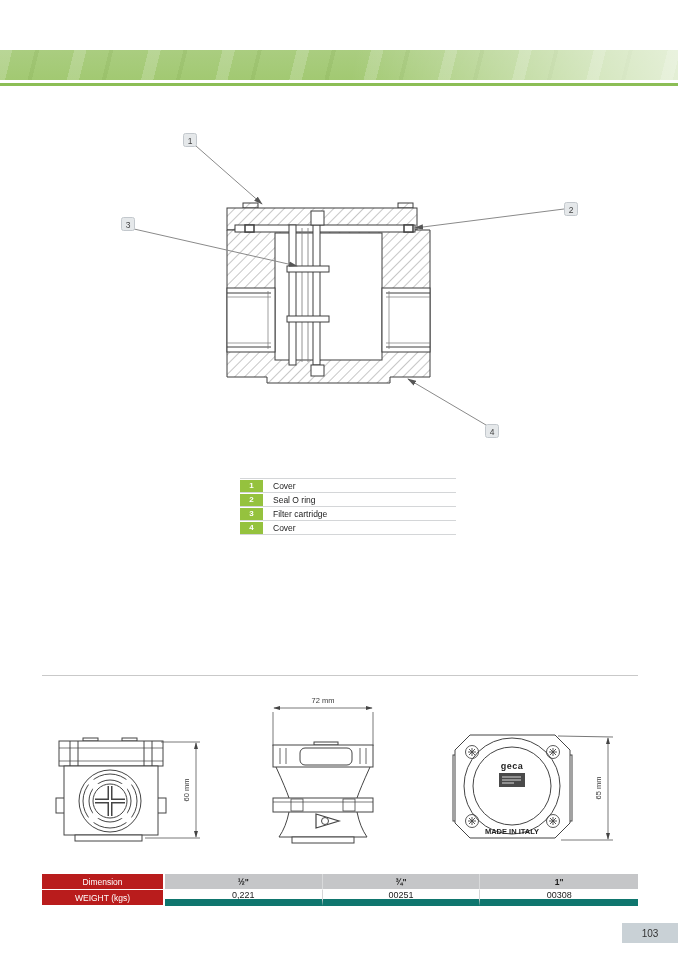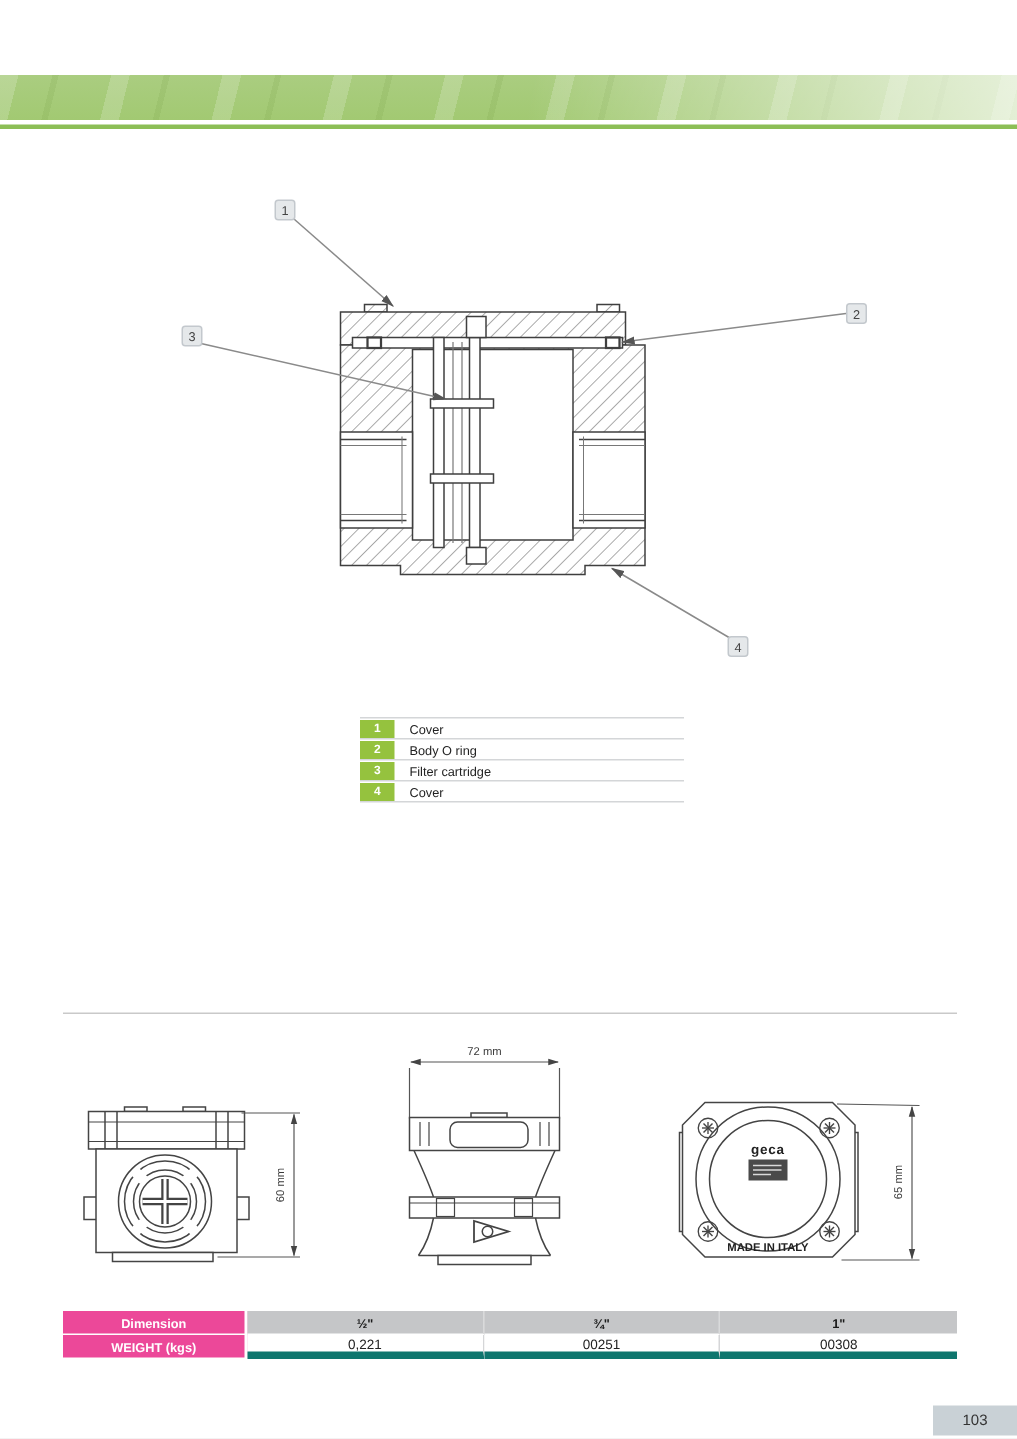--- a/index.html
+++ b/index.html
@@ -43,29 +43,29 @@
   
   .spec{
     position:absolute;left:42px;top:874px;width:596px;
     display:grid;grid-template-columns:123px 1fr 1fr 1fr;
     font-size:8.5px;
   }
   .spec .cell{
     height:16px;display:flex;align-items:center;justify-content:center;
     box-sizing:border-box;
   }
-  .spec .green{background:#ec4899;color:#fff;font-weight:bold;border-right:2px solid #fff;border-bottom:1px solid #fff;}
+  .spec .green{background:#b91c1c;color:#fff;font-weight:normal;border-right:2px solid #fff;border-bottom:1px solid #fff;}
   .spec .ghead{background:#c5c6c8;color:#1a1a1a;font-weight:bold;border-right:1px solid #d9dadb;border-bottom:1px solid #fff;}
-  .spec .gdata{background:#fff;color:#222;font-size:9px;border-right:1px solid #d5d6d8;border-bottom:5px solid #0f766e;text-align:center;}
+  .spec .gdata{background:#fff;color:#222;font-size:9px;border-right:1px solid #d5d6d8;border-bottom:7px solid #0f766e;text-align:center;}
   .spec .last{border-right:none;}
   
   .pagenum{
     position:absolute;left:622px;top:923px;width:56px;height:20px;
     background:#c9d1d6;color:#333;font-size:10px;
-    display:flex;align-items:center;justify-content:center;margin-top:14px;
+    display:flex;align-items:center;justify-content:center;
   }
 </style>
 </head>
 <body>
 
 <div class="page">
 
   <div class="banner"></div>
   <div class="banner-rule"></div>
 
@@ -149,21 +149,21 @@
     </g>
   </svg>
 
   <div class="legend">
     <div class="legend-row">
       <div class="legend-num">1</div>
       <div class="legend-label">Cover</div>
     </div>
     <div class="legend-row">
       <div class="legend-num">2</div>
-      <div class="legend-label">Body O ring</div>
+      <div class="legend-label">Seal O ring</div>
     </div>
     <div class="legend-row">
       <div class="legend-num">3</div>
       <div class="legend-label">Filter cartridge</div>
     </div>
     <div class="legend-row">
       <div class="legend-num">4</div>
       <div class="legend-label">Cover</div>
     </div>
   </div>

